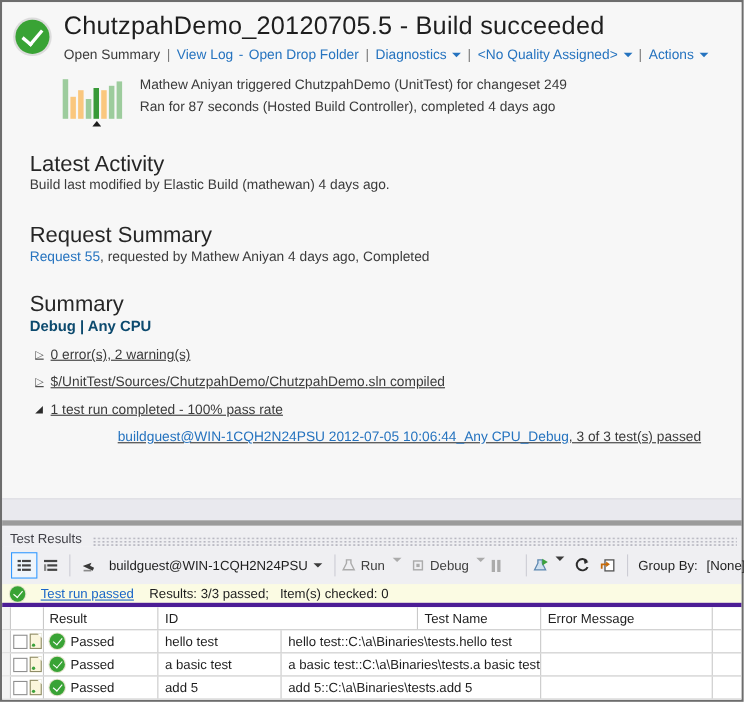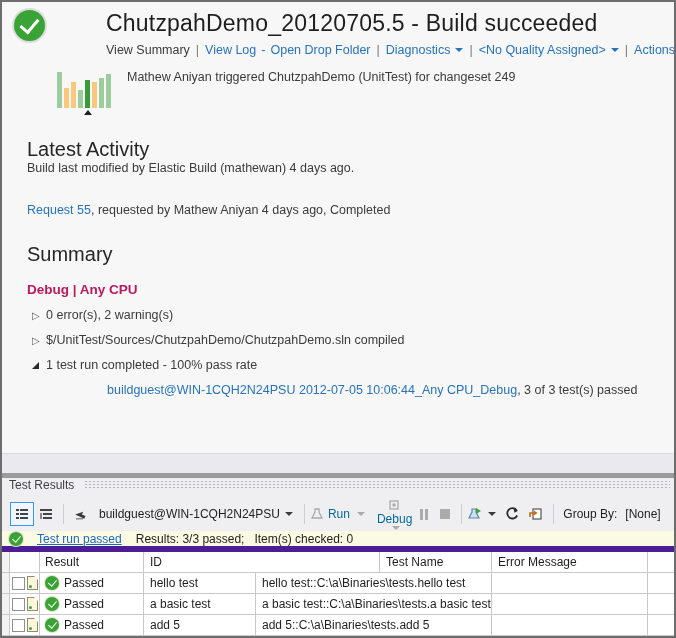--- a/index.html
+++ b/index.html
@@ -9,21 +9,21 @@
   .window {
     position: absolute; inset: 0;
     border: 2px solid #6D6D6D;
     background: #F7F7F7;
     display: flex; flex-direction: column;
   }
 
   
   .doc-area { height: 451px; background: #F7F7F7; overflow: hidden; }
 
-  .build-header { display: flex; align-items: flex-start; padding: 8px 0 0 12px; gap: 48px; }
+  .build-header { display: flex; align-items: center; padding: 8px 0 0 12px; }
   .big-check {
     width: 31px; height: 31px; border-radius: 50%;
     background: #39A335; position: relative; flex: 0 0 auto;
     box-shadow: 0 0 0 2px #DCDCDC;
   }
   .big-check::after {
     content: ""; position: absolute; left: 10px; top: 5px;
     width: 8px; height: 15px;
     border: solid #FFFFFF; border-width: 0 3.5px 3.5px 0;
     transform: rotate(40deg);
@@ -57,69 +57,69 @@
   }
   .trigger-texts { margin-left: 14px; font-size: 12.5px; color: #3B3B3B; line-height: 20px; }
 
   .section { margin-left: 25px; }
   .section-title { font-size: 20px; font-weight: 300; color: #262626; }
   .sec-latest { margin-top: 30px; }
   .sec-body { font-size: 12.5px; color: #3B3B3B; margin-top: 0; }
   .sec-request { margin-top: 28px; }
   .sec-summary { margin-top: 26px; }
   .inline-link { color: #2573BF; cursor: pointer; }
-  .config-line { font-size: 13.5px; font-weight: bold; color: #be185d; margin-top: 16px; }
-
-  .tree { margin-top: 6px; font-size: 12.5px; color: #3B3B3B; }
+  .config-line { font-size: 13.5px; font-weight: bold; color: #0c4a6e; margin-top: 0; }
+
+  .tree { margin-top: 6px; font-size: 12.5px; color: #3B3B3B; text-decoration: underline; }
   .tree-item { display: flex; align-items: center; margin-top: 11px; margin-left: 5px; }
   .expander { width: 14px; flex: 0 0 auto; display: inline-flex; align-items: center; }
   .expander.collapsed::before { content: "▷"; font-size: 10px; color: #5A5A5A; }
   .expander.expanded::before {
     content: ""; width: 0; height: 0; display: block;
     border-left: 7px solid transparent; border-bottom: 7px solid #2B2B2B;
   }
   .tree-child { margin: 11px 0 0 80px; font-size: 12.5px; }
 
   
   .bottom-strip { height: 20px; background: #E9E9EE; border-top: 1px solid #DCDCE2; }
   .splitter { height: 5px; background: #9B9B9B; cursor: row-resize; }
 
   
   .panel-title {
-    height: 19px; background: #EFEFF2; display: flex; align-items: flex-start;
+    height: 19px; background: #EFEFF2; display: flex; align-items: flex-end;
     padding-left: 7px; font-size: 12px; color: #3F3F46;
   }
   .grip {
     flex: 1; height: 9px; margin: 2px 4px 0 10px;
     background-image: radial-gradient(#B4B4BE 0.9px, transparent 1px);
     background-size: 4px 3px;
   }
 
   .toolbar {
     height: 34px; background: #EFEFF2; display: flex; align-items: center;
     padding: 0 8px; font-size: 12px; color: #1E1E1E; white-space: nowrap;
   }
   .tbtn {
     width: 24px; height: 24px; display: flex; align-items: center; justify-content: center;
     border: 1px solid transparent; flex: 0 0 auto; cursor: pointer;
   }
   .tbtn.selected { border-color: #3399FF; background: #EFF5FB; }
   .tsep { width: 1px; height: 20px; background: #CCCCD4; margin: 0 5px; flex: 0 0 auto; }
   .runner-dd { display: flex; align-items: center; padding: 3px 6px; cursor: pointer; }
-  .gray-group { display: flex; align-items: center; color: #0369a1; }
+  .gray-group { display: flex; color: #404040; }
   .gray-group .glabel { margin: 0 2px 0 4px; }
   .pause-icon { display: inline-flex; gap: 2px; margin: 0 6px; }
   .pause-icon i { width: 3px; height: 11px; background: #ABABAB; }
   .stop-icon { width: 10px; height: 10px; background: #ABABAB; margin: 0 6px; }
   .groupby { display: flex; align-items: center; margin-left: 4px; }
   .groupby .gb-label { margin-right: 8px; }
   .gb-value { cursor: pointer; }
 
   .statusbar {
-    height: 21px; background: #FBFBE3; border-bottom: 6px solid #4c1d95;
+    height: 21px; background: #FBFBE3; border-bottom: 4px solid #4c1d95;
     display: flex; align-items: center; padding-left: 7px; font-size: 12px; color: #1E1E1E;
   }
   .check-sm {
     width: 14px; height: 14px; border-radius: 50%; background: #39A335;
     position: relative; flex: 0 0 auto; box-shadow: 0 0 0 1px #E4E4CE;
   }
   .check-sm::after {
     content: ""; position: absolute; left: 4.5px; top: 2px;
     width: 3.5px; height: 7px;
     border: solid #FFF; border-width: 0 1.8px 1.8px 0; transform: rotate(40deg);
@@ -156,21 +156,21 @@
 
 <div class="window">
 
   <div class="doc-area">
 
     <div class="build-header">
       <span class="big-check"></span>
       <div class="header-texts">
         <div class="build-title">ChutzpahDemo_20120705.5 - Build succeeded</div>
         <div class="nav-row">
-          <span class="nav-current">View Summary</span>
+          <span class="nav-current">Open Summary</span>
           <span class="sep">|</span>
           <span class="nav-link">View Log</span>
           <span class="nav-dash">-</span>
           <span class="nav-link">Open Drop Folder</span>
           <span class="sep">|</span>
           <span class="nav-link"><span>Diagnostics</span></span>
           <span class="caret-blue"></span>
           <span class="sep">|</span>
           <span class="nav-link"><span>&lt;No Quality Assigned&gt;</span></span>
           <span class="caret-blue"></span>
@@ -187,29 +187,31 @@
           <div class="bar" style="height: 53%; background: rgb(250, 199, 126);"></div>
           <div class="bar" style="height: 68%; background: rgb(250, 199, 126);"></div>
           <div class="bar" style="height: 47%; background: rgb(157, 204, 157);"></div>
           <div class="bar marked" style="height: 74%; background: rgb(56, 154, 56);"></div>
           <div class="bar" style="height: 68%; background: rgb(250, 199, 126);"></div>
           <div class="bar" style="height: 79%; background: rgb(157, 204, 157);"></div>
           <div class="bar" style="height: 90%; background: rgb(157, 204, 157);"></div>
         </div>
       <div class="trigger-texts">
         <div>Mathew Aniyan triggered ChutzpahDemo (UnitTest) for changeset 249</div>
+        <div>Ran for 87 seconds (Hosted Build Controller), completed 4 days ago</div>
       </div>
     </div>
 
     <div class="section sec-latest">
       <div class="section-title">Latest Activity</div>
       <div class="sec-body">Build last modified by Elastic Build (mathewan) 4 days ago.</div>
     </div>
 
     <div class="section sec-request">
+      <div class="section-title">Request Summary</div>
       <div class="sec-body">
         <span class="inline-link">Request 55</span><span>, requested by Mathew Aniyan 4 days ago, Completed</span>
       </div>
     </div>
 
     <div class="section sec-summary">
       <div class="section-title">Summary</div>
       <div class="config-line">Debug | Any CPU</div>
       <div class="tree">
         <div class="tree-item">
@@ -272,21 +274,21 @@
     </span>
     <span class="tsep"></span>
 
     <span class="gray-group">
       <svg class="icon" width="14" height="14" viewBox="0 0 14 14">
         <polygon points="5,2 9,2 9,5 12,11 2,11 5,5" fill="none" stroke="#ABABAB" stroke-width="1.3"></polygon>
       </svg>
       <span class="glabel">Run</span>
       <span class="caret-gray"></span>
     </span>
-    <span class="gray-group" style="margin-left:8px;flex-direction:column;">
+    <span class="gray-group" style="margin-left:8px;">
       <svg class="icon" width="14" height="14" viewBox="0 0 14 14">
         <rect x="3" y="3" width="8" height="8" fill="none" stroke="#ABABAB" stroke-width="1.3"></rect>
         <rect x="5.5" y="5.5" width="3" height="3" fill="#ABABAB"></rect>
       </svg>
       <span class="glabel">Debug</span>
       <span class="caret-gray"></span>
     </span>
     <span class="pause-icon">
         <i></i>
         <i></i>

